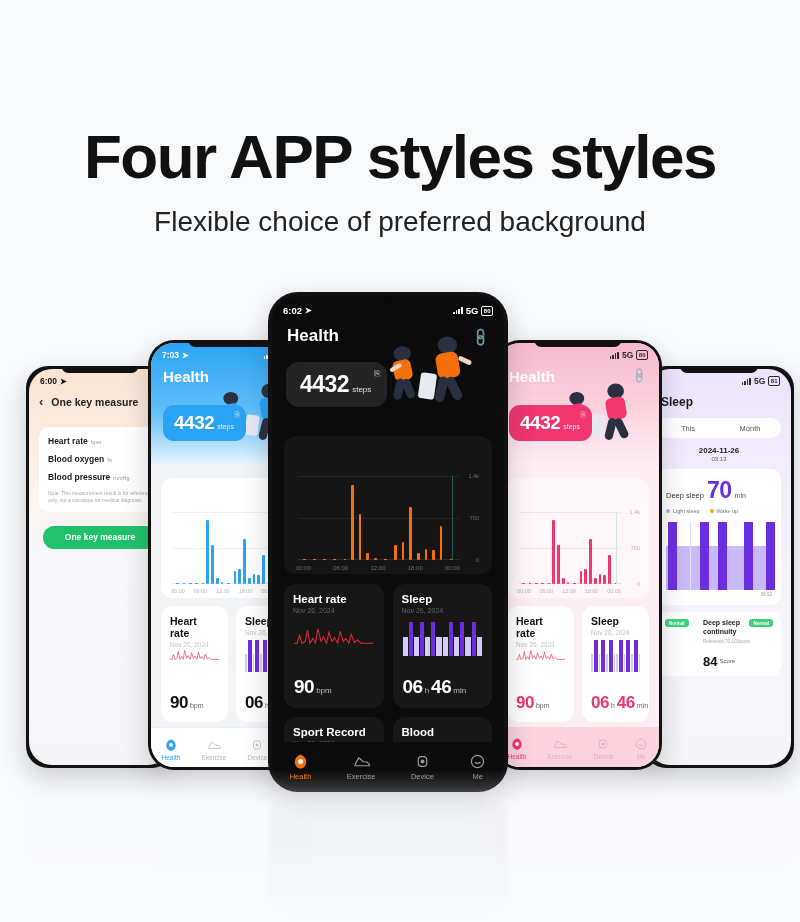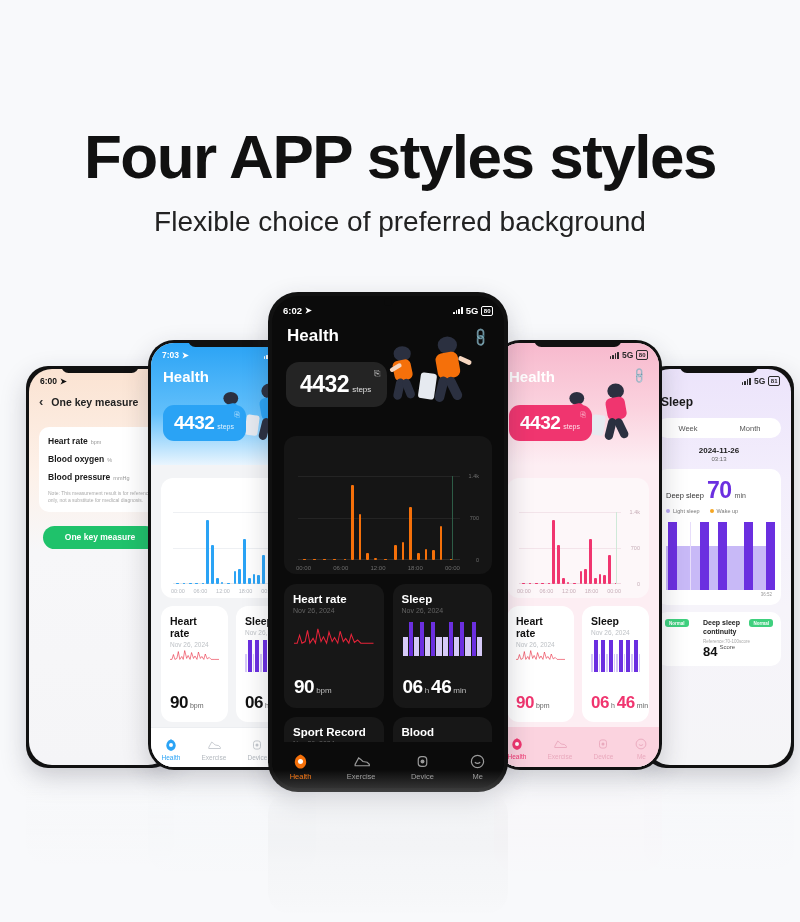--- a/index.html
+++ b/index.html
@@ -161,21 +161,21 @@
   .sl-plot { position: relative; height: 68px; margin-top: 8px; }
   .sl-plot .base { position: absolute; left: 0; right: 0; bottom: 0; height: 44px; background: #c8b9f7; }
   .sl-plot i.b { position: absolute; bottom: 0; width: 9px; background: #6b2fe0; }
   .sl-axis { text-align: right; font-size: 4.5px; color: #999; margin-top: 2px; }
   .sl-metric { background: #fff; border-radius: 10px; margin: 7px 10px 0 10px; padding: 7px 8px; position: relative; }
   .badge { position: absolute; top: 7px; right: 8px; background: #3fd07e; color: #fff;
            font-size: 4.5px; padding: 1.5px 4px; border-radius: 3px; font-weight: bold; }
   .badge.left { left: 8px; right: auto; }
   .sm-title { font-size: 7px; font-weight: bold; color: #222; line-height: 1.25; width: 72px;}
   .sm-ref { font-size: 4.5px; color: #aaa; margin-top: 2px; }
-  .sm-val { margin-top: 0; display: flex; align-items: flex-start; gap: 2px; }
+  .sm-val { margin-top: 10px; display: flex; align-items: center; gap: 2px; }
   .sm-val .n { font-size: 13px; font-weight: bold; color: #111; }
   .sm-val .u { font-size: 6px; color: #555; }
 
   
   .reflection {
     position: absolute; transform: scaleY(-1); opacity: .16;
     filter: blur(.4px);
     -webkit-mask-image: linear-gradient(to top, transparent 0%, rgba(0,0,0,.9) 92%);
     mask-image: linear-gradient(to top, transparent 0%, rgba(0,0,0,.9) 92%);
     pointer-events: none;
@@ -561,21 +561,21 @@
               <i></i>
               <i></i>
               <i></i>
             </span>
           <span>5G</span>
           <span class="batt">81</span>
         </div>
       </div>
       <div class="sl-title">Sleep</div>
       <div class="seg">
-        <div>Week</div>
+        <div>This</div>
         <div>Month</div>
       </div>
       <div class="sl-date">2024-11-26</div>
       <div class="sl-time">03:13</div>
       <div class="sl-card">
         <div class="sl-big">
           <span class="l">Deep sleep</span>
           <span class="n">70</span>
           <span class="u">min</span>
         </div>

